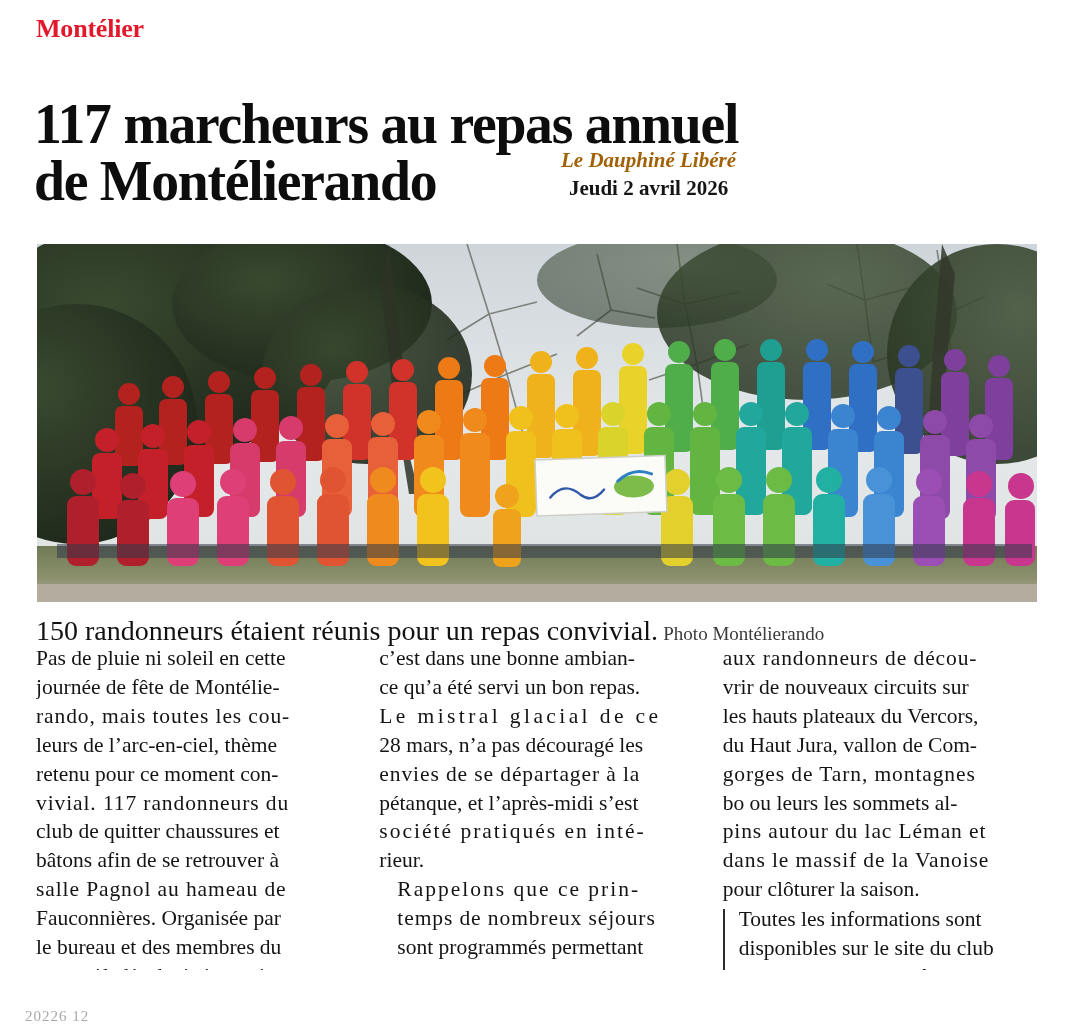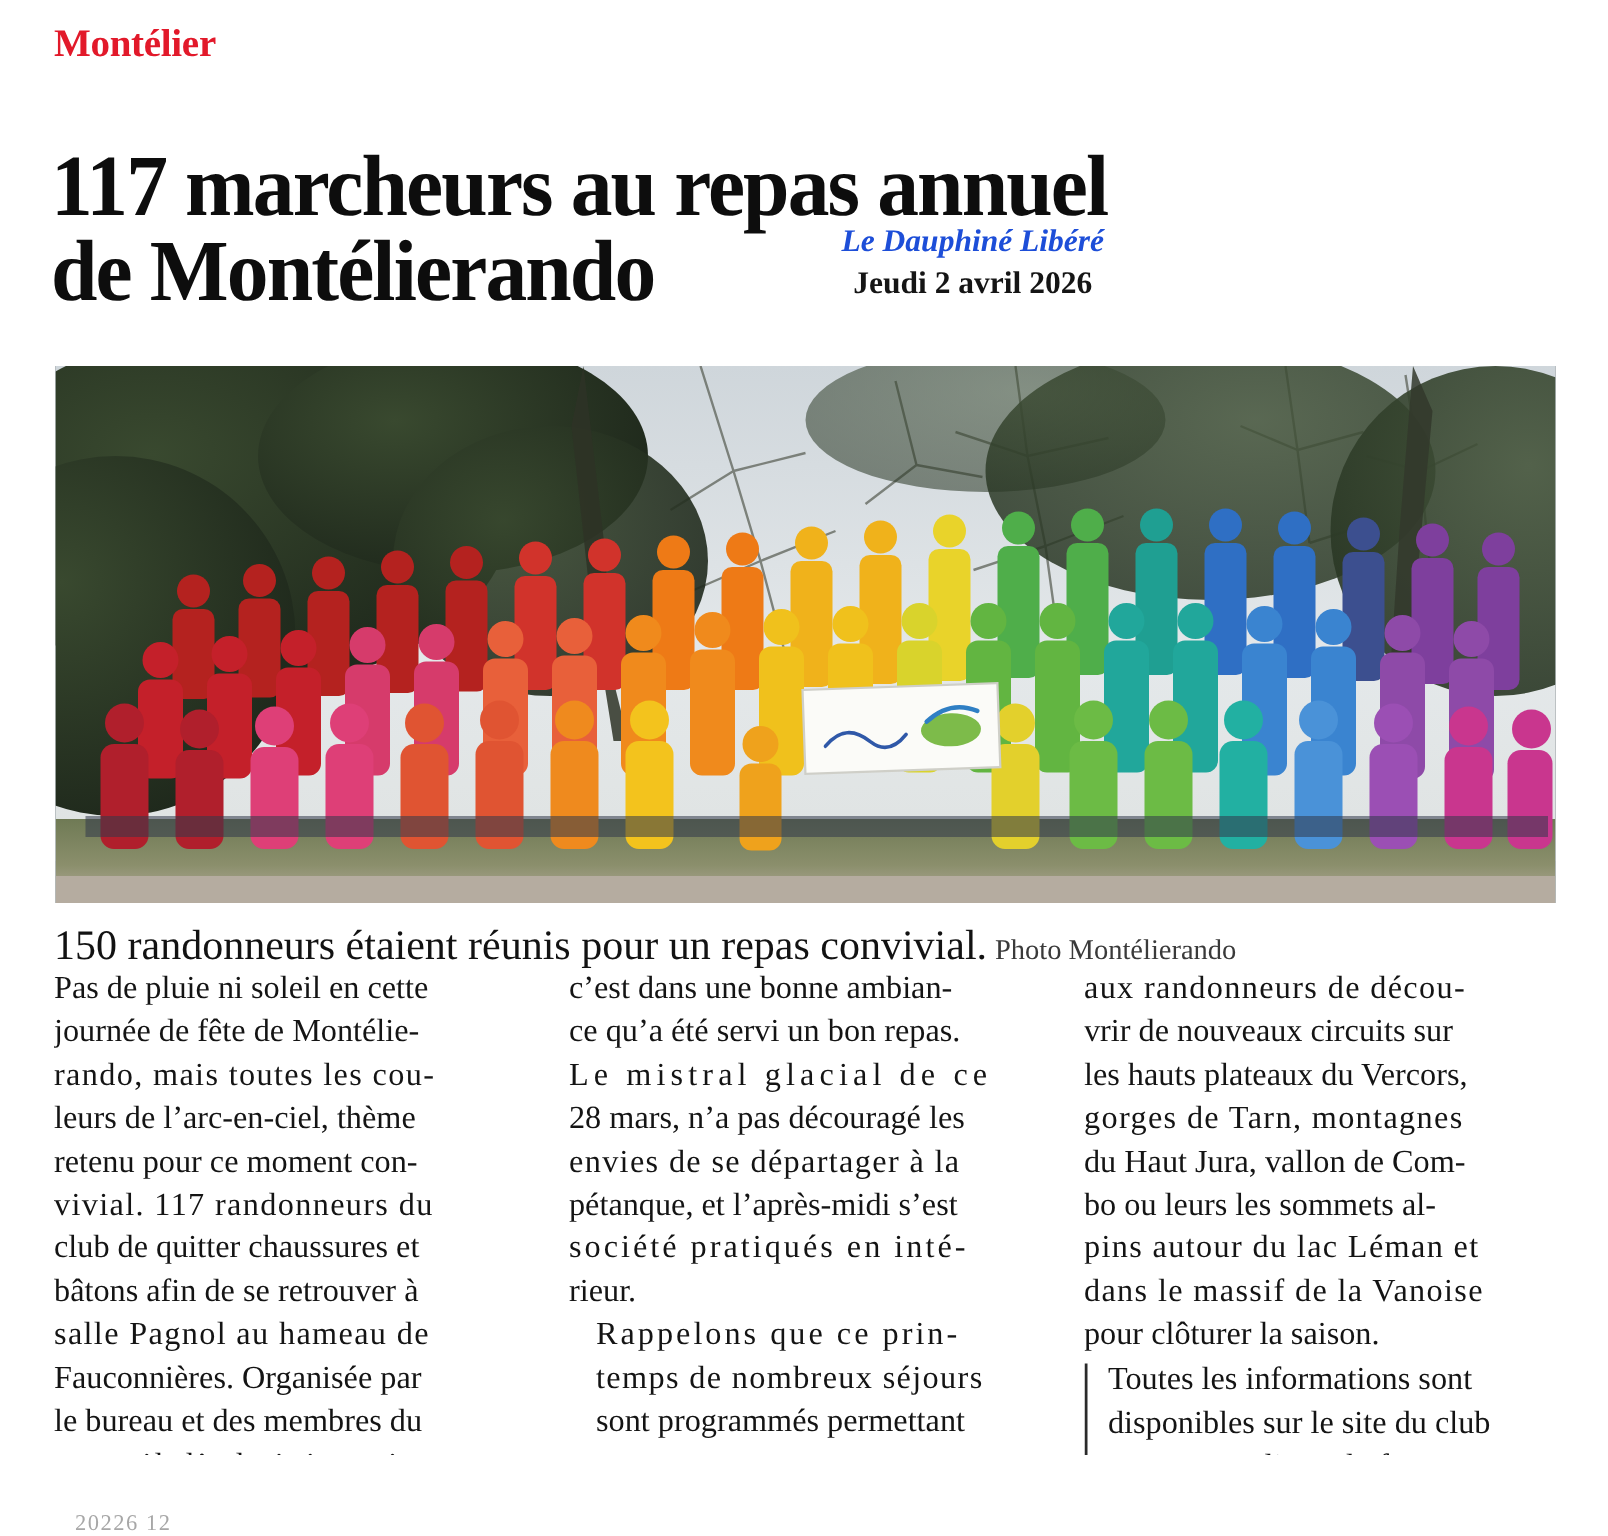--- a/index.html
+++ b/index.html
@@ -59,21 +59,21 @@
     right: 152px;
     top: 148px;
     text-align: center;
     line-height: 1.22;
   }
   .byline .source {
     font-family: "Liberation Serif", serif;
     font-style: italic;
     font-weight: bold;
     font-size: 21px;
-    color: #1d4ed8;
+    color: #a16207;
     white-space: nowrap;
   }
   .byline .date {
     font-family: "Liberation Serif", serif;
     font-weight: bold;
     font-size: 21px;
     color: #151515;
     white-space: nowrap;
     margin-top: 2px;
   }
@@ -143,21 +143,21 @@
     left: 0;
     top: 4px;
     bottom: 5px;
     width: 2px;
     background: #2a2a2a;
   }
 
   
   .footer-slug {
     position: absolute;
-    left: 50px;
+    left: 25px;
     top: 1008px;
     font-family: "Liberation Serif", serif;
     font-size: 15px;
     letter-spacing: 1px;
     color: #8a8a8a;
     opacity: 0.75;
     white-space: nowrap;
   }
 </style>
 </head>
@@ -467,22 +467,22 @@
           <span class="ln wide">Rappelons que ce prin-</span>
           <span class="ln semi">temps de nombreux séjours</span>
           <span class="ln just">sont programmés permettant</span>
         </p>
       </div>
     <div class="col" id="col3">
         <p>
           <span class="ln semi">aux randonneurs de décou-</span>
           <span class="ln just">vrir de nouveaux circuits sur</span>
           <span class="ln just">les hauts plateaux du Vercors,</span>
+          <span class="ln just">du Haut Jura, vallon de Com-</span>
           <span class="ln semi">gorges de Tarn, montagnes</span>
-          <span class="ln just">du Haut Jura, vallon de Com-</span>
           <span class="ln just">bo ou leurs les sommets al-</span>
           <span class="ln semi">pins autour du lac Léman et</span>
           <span class="ln semi">dans le massif de la Vanoise</span>
           <span class="ln just">pour clôturer la saison.</span>
         </p>
         <div class="noteblock">
           <p>
             <span class="ln just">Toutes les informations sont</span>
             <span class="ln just">disponibles sur le site du club</span>
             <span class="ln just">www.montelierando.fr</span>

